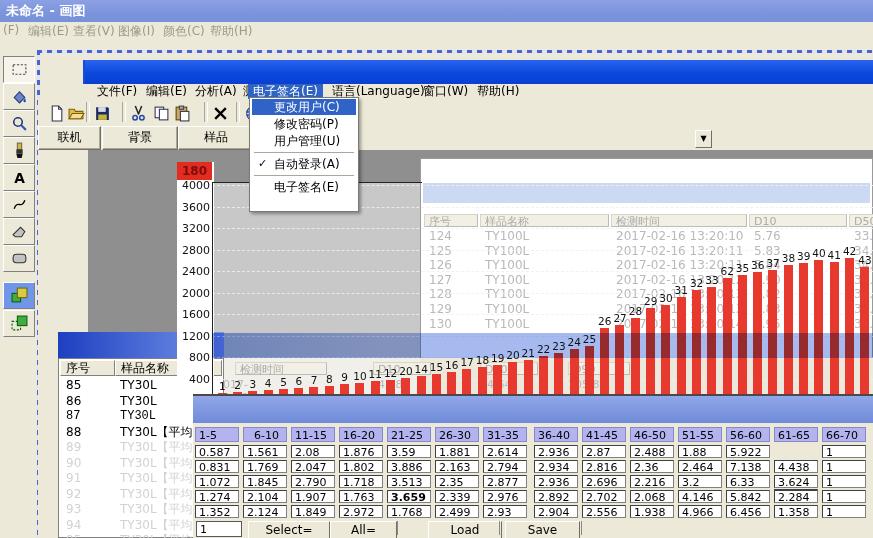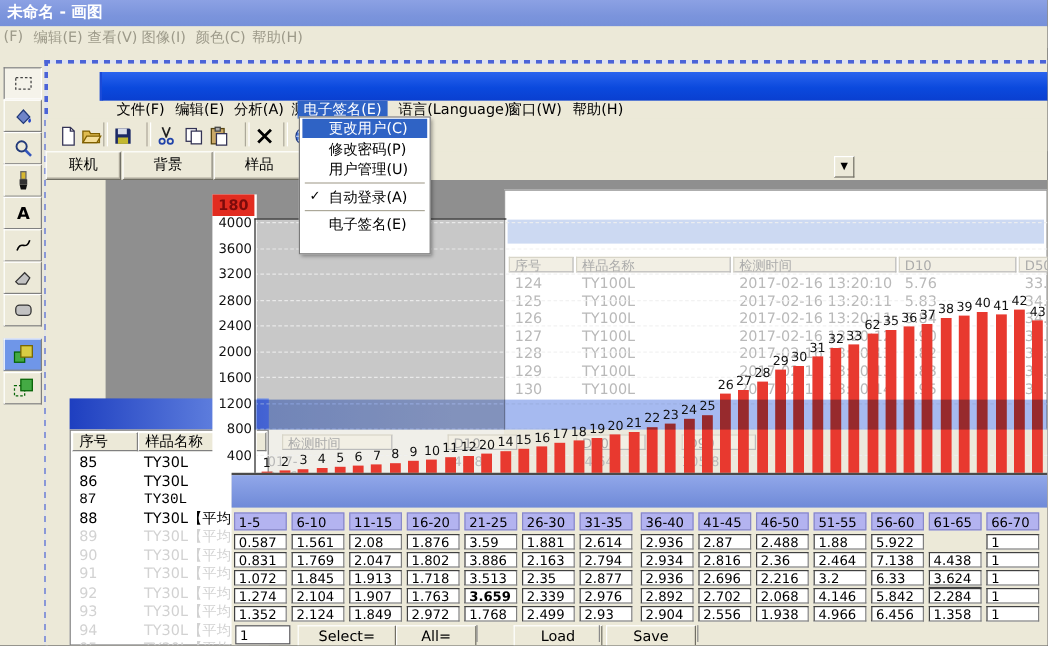--- a/index.html
+++ b/index.html
@@ -509,21 +509,21 @@
         <div class="bar-label" style="left: 772px; top: 97.2151px;">40</div>
         <div class="bar-label" style="left: 787.3px; top: 98.828px;">41</div>
         <div class="bar-label" style="left: 802.6px; top: 95.0645px;">42</div>
         <div class="bar-label" style="left: 817.9px; top: 104.204px;">43</div>
       </div>
 
     <div class="abs" id="bottom-win">
       <div id="bottom-title"></div>
       <div id="bt-table">
           <div class="bt-headcell" style="left: 2px;">1-5</div>
-          <div class="bt-headcell" style="left: 50px;">6-10</div>
+          <div class="bt-headcell" style="left: 50px; text-align: center;">6-10</div>
           <div class="bt-headcell" style="left: 98px;">11-15</div>
           <div class="bt-headcell" style="left: 146px;">16-20</div>
           <div class="bt-headcell" style="left: 194px;">21-25</div>
           <div class="bt-headcell" style="left: 242px;">26-30</div>
           <div class="bt-headcell" style="left: 290px;">31-35</div>
           <div class="bt-headcell" style="left: 341px;">36-40</div>
           <div class="bt-headcell" style="left: 389px;">41-45</div>
           <div class="bt-headcell" style="left: 437px;">46-50</div>
           <div class="bt-headcell" style="left: 485px;">51-55</div>
           <div class="bt-headcell" style="left: 533px;">56-60</div>
@@ -552,21 +552,21 @@
           <div class="bt-cell" style="left: 290px; top: 64px;">2.794</div>
           <div class="bt-cell" style="left: 341px; top: 64px;">2.934</div>
           <div class="bt-cell" style="left: 389px; top: 64px;">2.816</div>
           <div class="bt-cell" style="left: 437px; top: 64px;">2.36</div>
           <div class="bt-cell" style="left: 485px; top: 64px;">2.464</div>
           <div class="bt-cell" style="left: 533px; top: 64px;">7.138</div>
           <div class="bt-cell" style="left: 581px; top: 64px;">4.438</div>
           <div class="bt-cell" style="left: 629px; top: 64px;">1</div>
           <div class="bt-cell" style="left: 2px; top: 79px;">1.072</div>
           <div class="bt-cell" style="left: 50px; top: 79px;">1.845</div>
-          <div class="bt-cell" style="left: 98px; top: 79px;">1.913</div>
+          <div class="bt-cell" style="left: 98px; top: 79px;">2.790</div>
           <div class="bt-cell" style="left: 146px; top: 79px;">1.718</div>
           <div class="bt-cell" style="left: 194px; top: 79px;">3.513</div>
           <div class="bt-cell" style="left: 242px; top: 79px;">2.35</div>
           <div class="bt-cell" style="left: 290px; top: 79px;">2.877</div>
           <div class="bt-cell" style="left: 341px; top: 79px;">2.936</div>
           <div class="bt-cell" style="left: 389px; top: 79px;">2.696</div>
           <div class="bt-cell" style="left: 437px; top: 79px;">2.216</div>
           <div class="bt-cell" style="left: 485px; top: 79px;">3.2</div>
           <div class="bt-cell" style="left: 533px; top: 79px;">6.33</div>
           <div class="bt-cell" style="left: 581px; top: 79px;">3.624</div>

